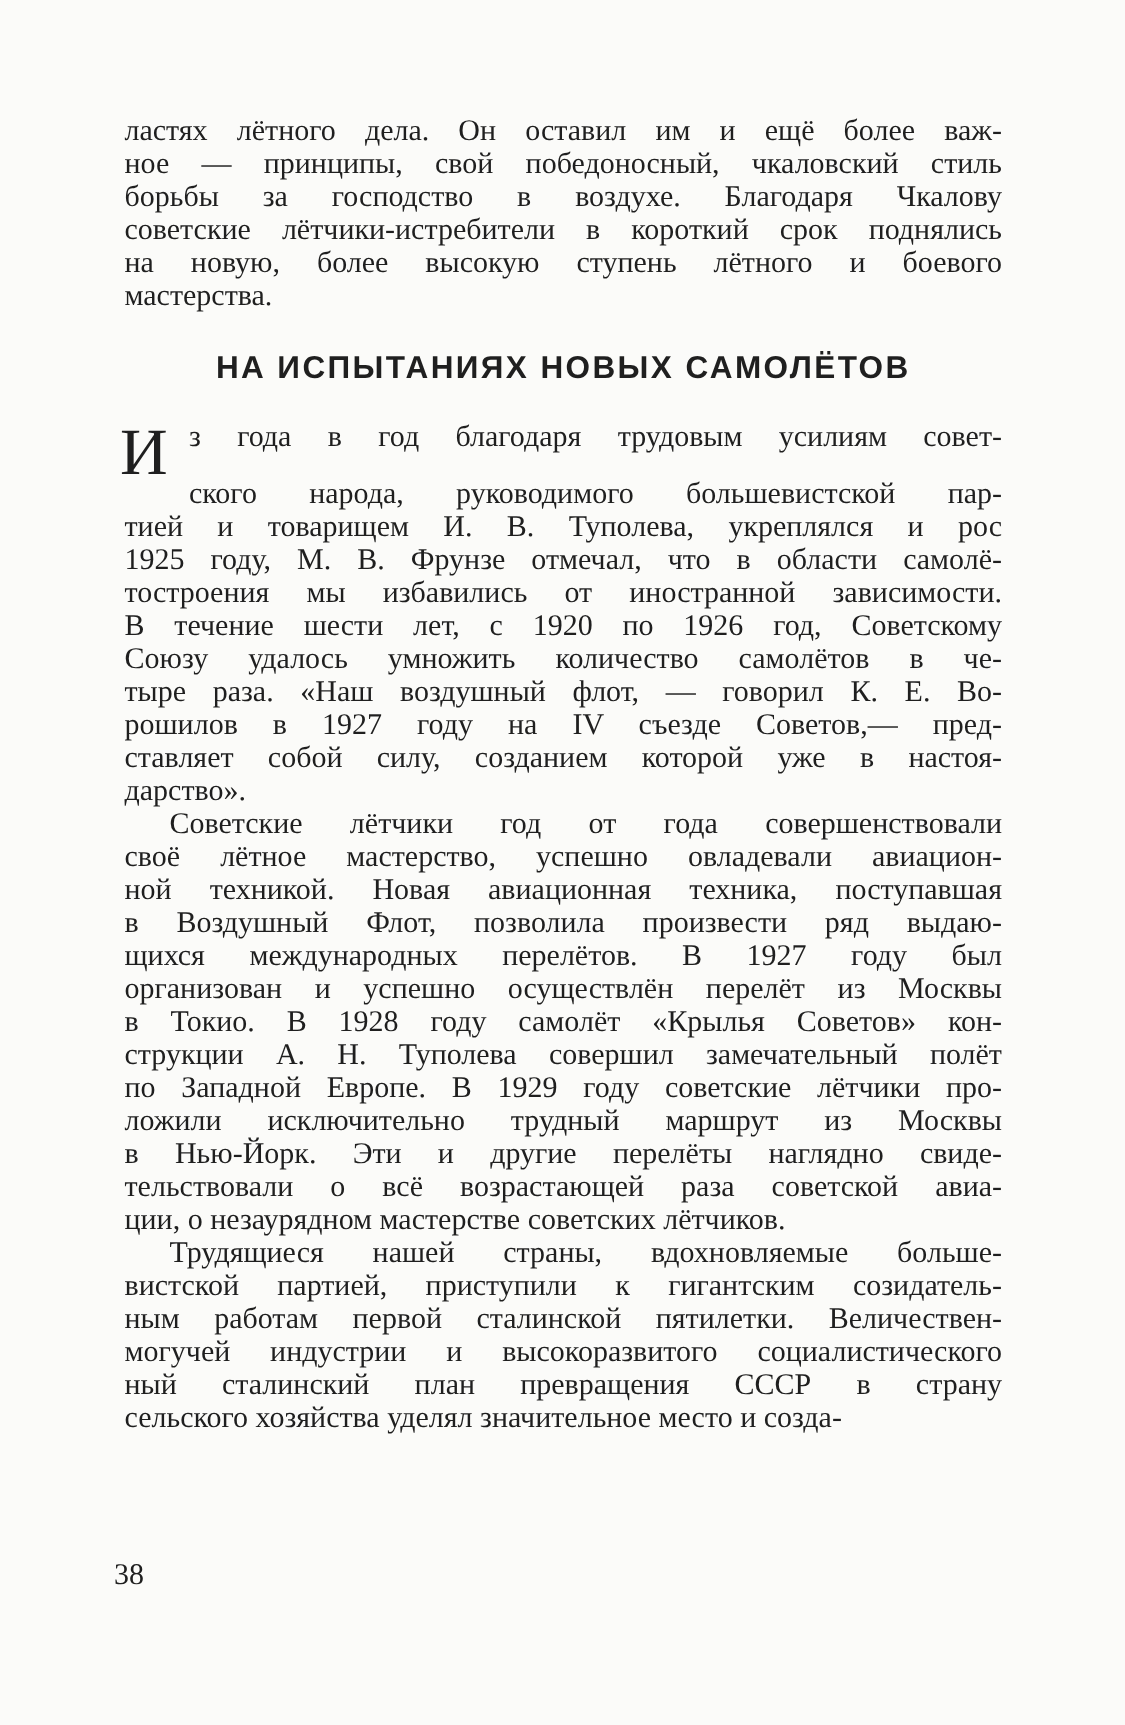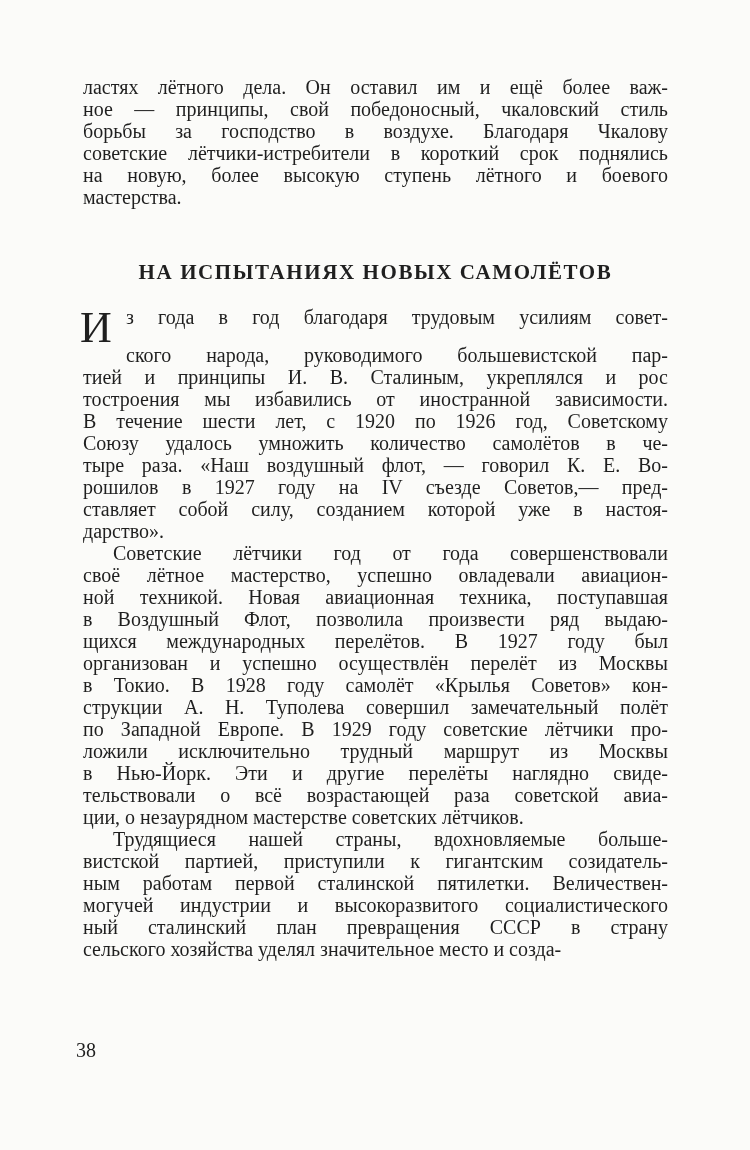--- a/index.html
+++ b/index.html
@@ -49,27 +49,27 @@
   .dropcap {
     position: absolute;
     left: -3px;
     top: 1px;
     font-size: 44px;
     line-height: 42px;
     font-weight: 500;
     letter-spacing: 0;
   }
   .heading {
-    font-family: Liberation Serif, serif;
+    font-family: Liberation Sans, sans-serif;
     font-size: 21px;
     line-height: 24px;
     font-weight: 700;
     text-align: center;
     letter-spacing: 1.6px;
-    margin: 52px 0 22px 0;
+    margin: 26px 0 22px 0;
     white-space: nowrap;
   }
   .page-number {
     position: absolute;
     left: 76px;
     top: 1038px;
     font-size: 20px;
     line-height: 24px;
   }
 </style>
@@ -87,21 +87,22 @@
           <div class="line">на новую, более высокую ступень лётного и боевого</div>
           <div class="line last">мастерства.</div>
         </div>
       </div>
     <h1 class="heading">НА ИСПЫТАНИЯХ НОВЫХ САМОЛЁТОВ</h1>
     <div id="body-host">
         <div class="para">
           <span class="dropcap">И</span>
           <div class="line dc-offset">з года в год благодаря трудовым усилиям совет-</div>
           <div class="line dc-offset">ского народа, руководимого большевистской пар-</div>
-          <div class="line">тией и принципы И. В. Сталиным, укреплялся и рос</div>
+          <div class="line">тией и товарищем И. В. Туполева, укреплялся и рос</div>
+          <div class="line">1925 году, М. В. Фрунзе отмечал, что в области самолё-</div>
           <div class="line">тостроения мы избавились от иностранной зависимости.</div>
           <div class="line">В течение шести лет, с 1920 по 1926 год, Советскому</div>
           <div class="line">Союзу удалось умножить количество самолётов в че-</div>
           <div class="line">тыре раза. «Наш воздушный флот, — говорил К. Е. Во-</div>
           <div class="line">рошилов в 1927 году на IV съезде Советов,— пред-</div>
           <div class="line">ставляет собой силу, созданием которой уже в настоя-</div>
           <div class="line last">дарство».</div>
         </div>
         <div class="para">
           <div class="line indent">Советские лётчики год от года совершенствовали</div>

